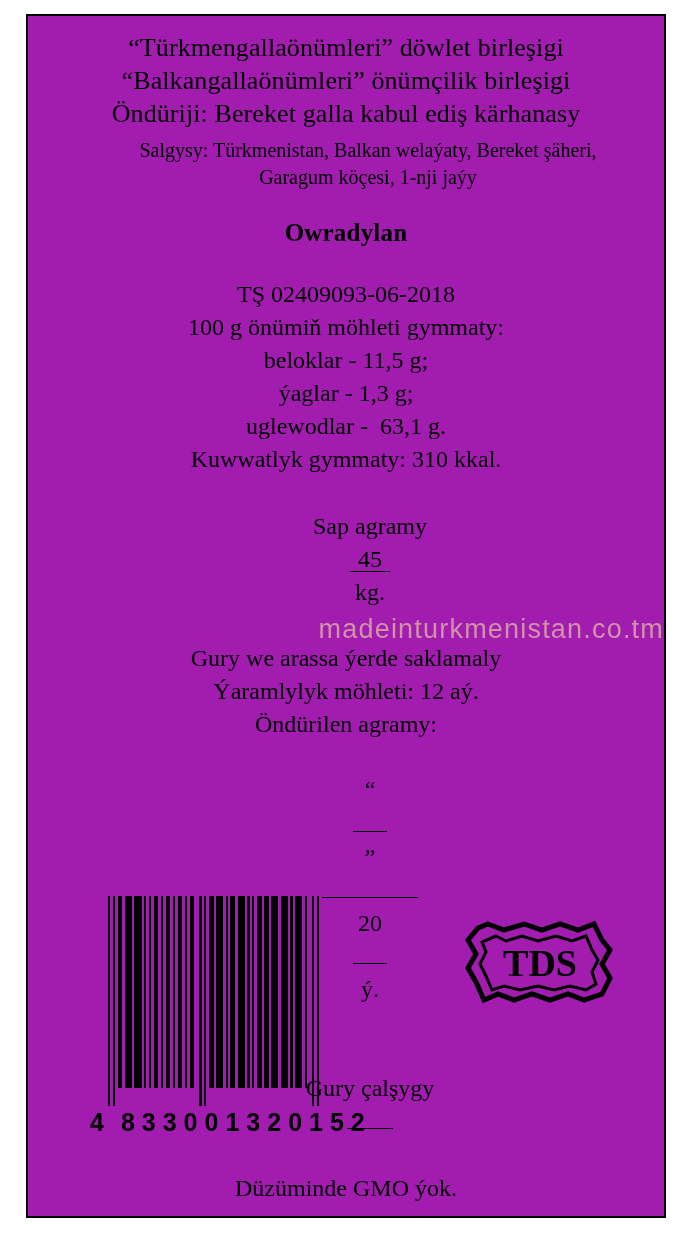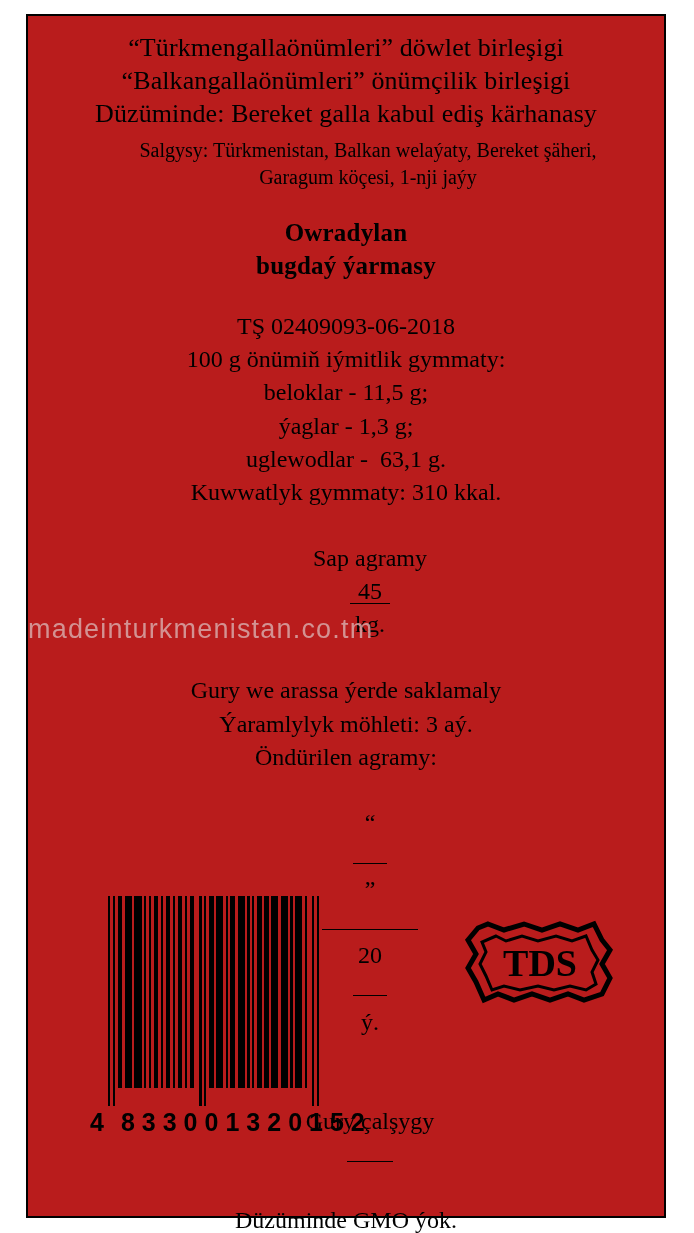--- a/index.html
+++ b/index.html
@@ -16,21 +16,21 @@
     overflow: hidden;
   }
   .label-card {
     position: absolute;
     left: 26px;
     top: 14px;
     width: 640px;
     height: 1204px;
     border: 2px solid #000;
     box-sizing: border-box;
-    background: #b91c1c;
+    background: #a21caf;
   }
   .inner {
     position: relative;
     width: 100%;
     height: 100%;
     text-align: center;
   }
   .header-block {
     padding-top: 16px;
   }
@@ -71,21 +71,21 @@
   .blank-u.wide { min-width: 96px; }
   .blank-u.narrow { min-width: 40px; }
   .blank-u.tiny { min-width: 34px; }
 
   
   .watermark {
     position: absolute;
     left: 0;
     right: 0;
     top: 598px;
-    text-align: left;
+    text-align: right;
     font-size: 27px;
     letter-spacing: 1.2px;
     color: #d8a7a7;
     opacity: 0.85;
     font-family: "Liberation Sans", sans-serif;
     pointer-events: none;
   }
 
   
   .barcode-area {
@@ -133,49 +133,48 @@
 </style>
 </head>
 <body>
 
 <div class="label-card">
   <div class="inner">
 
     <div class="header-block">
       <div class="hdr-line">“Türkmengallaönümleri” döwlet birleşigi</div>
       <div class="hdr-line">“Balkangallaönümleri” önümçilik birleşigi</div>
-      <div class="hdr-line">Düzüminde: Bereket galla kabul ediş kärhanasy</div>
+      <div class="hdr-line">Öndüriji: Bereket galla kabul ediş kärhanasy</div>
     </div>
 
     <div class="addr-block">
       <div class="addr-line">Salgysy: Türkmenistan, Balkan welaýaty, Bereket şäheri,</div>
       <div class="addr-line">Garagum köçesi, 1-nji jaýy</div>
     </div>
 
     <div class="product-name">
       <div>Owradylan</div>
-      <div>bugdaý ýarmasy</div>
     </div>
 
     <div class="spec-block">
       <div class="spec-line">TŞ 02409093-06-2018</div>
-      <div class="spec-line">100 g önümiň iýmitlik gymmaty:</div>
+      <div class="spec-line">100 g önümiň möhleti gymmaty:</div>
       <div class="spec-line">beloklar - 11,5 g;</div>
       <div class="spec-line">ýaglar - 1,3 g;</div>
       <div class="spec-line">uglewodlar -  63,1 g.</div>
       <div class="spec-line">Kuwwatlyk gymmaty: 310 kkal.</div>
 
       <div class="spec-line">
         <span>Sap agramy</span>
         <span class="blank-u narrow">45</span>
         <span>kg.</span>
       </div>
 
       <div class="spec-line">Gury we arassa ýerde saklamaly</div>
-      <div class="spec-line">Ýaramlylyk möhleti: 3 aý.</div>
+      <div class="spec-line">Ýaramlylyk möhleti: 12 aý.</div>
       <div class="spec-line">Öndürilen agramy:</div>
 
       <div class="spec-line">
         <span>“</span>
         <span class="blank-u tiny"></span>
         <span>”</span>
         <span class="blank-u wide"></span>
         <span>20</span>
         <span class="blank-u tiny"></span>
         <span>ý.</span>

